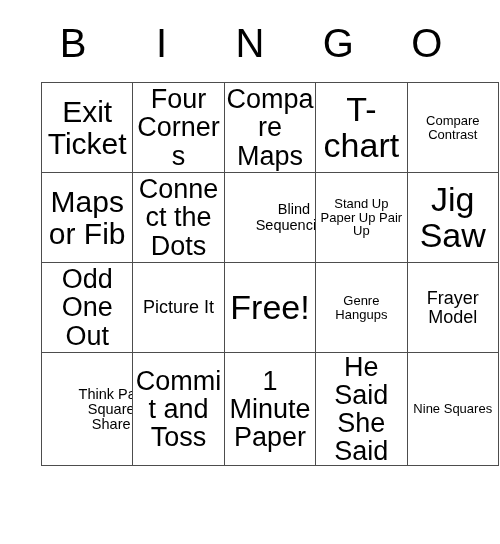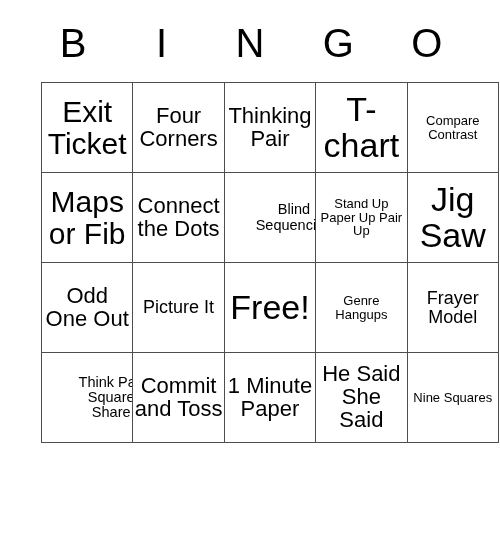--- a/index.html
+++ b/index.html
@@ -58,21 +58,21 @@
     width: 100%;
     line-height: 1.04;
     font-weight: 400;
     color: #000000;
     word-wrap: break-word;
   }
   
   .s-xxl { font-size: 34px; }
   .s-xl  { font-size: 30px; }
   .s-lg  { font-size: 18px; }
-  .s-md  { font-size: 22px; }
+  .s-md  { font-size: 27px; }
   .s-sm  { font-size: 13px; }
   .s-xs  { font-size: 14.5px; padding-left: 24px; }
 </style>
 </head>
 <body>
 
 <div class="card">
 
   <div class="header-row">
     <div class="header-cell">B</div>
@@ -85,21 +85,21 @@
   <table class="bingo">
     <tbody>
       <tr>
         <td>
             <span class="cell-text s-xl">Exit Ticket</span>
           </td>
         <td>
             <span class="cell-text s-md">Four Corners</span>
           </td>
         <td>
-            <span class="cell-text s-md">Thinking Pair</span>
+            <span class="cell-text s-md">Compare Maps</span>
           </td>
         <td>
             <span class="cell-text s-xxl">T-chart</span>
           </td>
         <td>
             <span class="cell-text s-sm">Compare Contrast</span>
           </td>
       </tr>
       <tr>
         <td>

